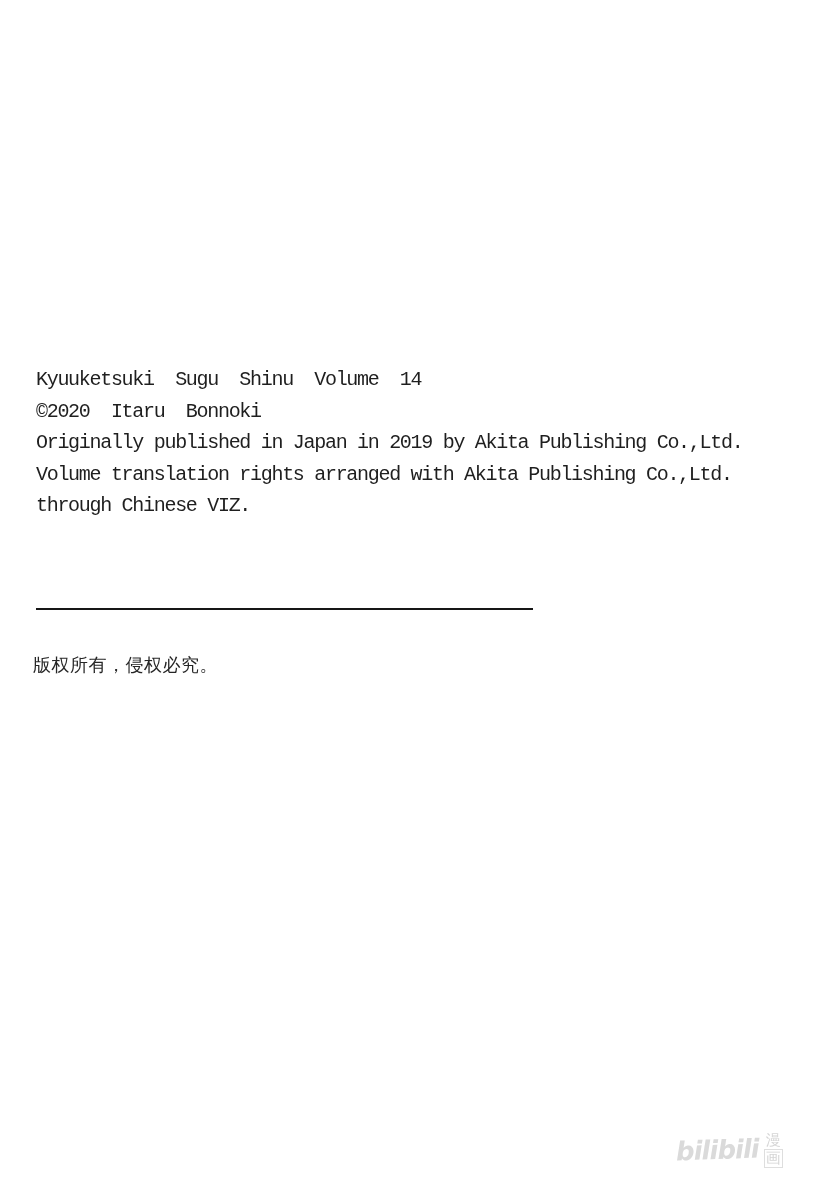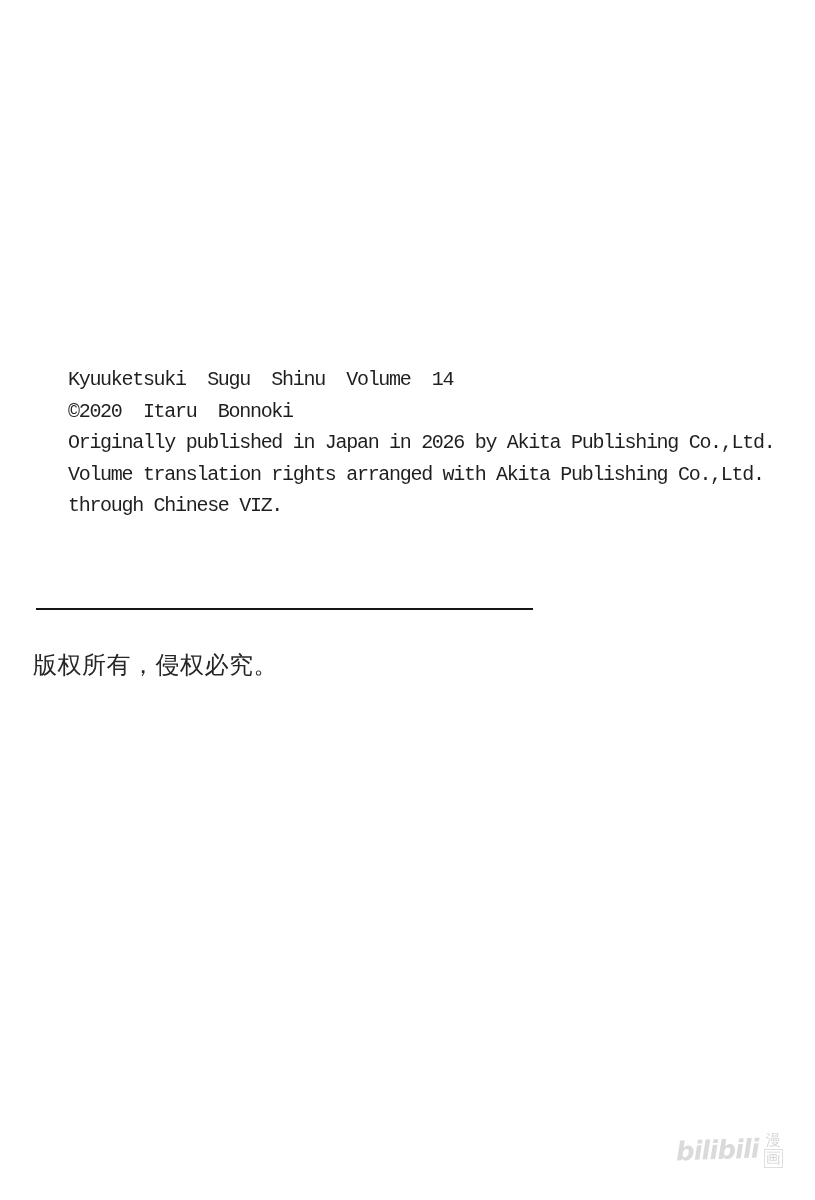--- a/index.html
+++ b/index.html
@@ -19,36 +19,35 @@
     position: absolute;
     left: 36px;
     top: 364px;
     color: #1f1f1f;
     font-size: 20px;
     line-height: 31.5px;
     letter-spacing: -1.3px;
   }
   .copyright-line {
     white-space: pre;
-    margin-left: 32px;
   }
   .divider {
     position: absolute;
     left: 36px;
     top: 608px;
     width: 497px;
     height: 2px;
     background: #161616;
   }
   .notice {
     position: absolute;
     left: 33px;
     top: 650px;
     font-family: "Liberation Serif", "DejaVu Serif", serif;
-    font-size: 24px;
+    font-size: 18px;
     line-height: 30px;
     color: #262626;
     letter-spacing: 0.5px;
     white-space: pre;
   }
   .watermark {
     position: absolute;
     left: 676px;
     top: 1130px;
     width: 122px;
@@ -85,21 +84,21 @@
   }
 </style>
 </head>
 <body>
 
 <div class="page">
 
   <div class="copyright-block">
     <div class="copyright-line">Kyuuketsuki  Sugu  Shinu  Volume  14</div>
     <div class="copyright-line">©2020  Itaru  Bonnoki</div>
-    <div class="copyright-line">Originally published in Japan in 2026 by Akita Publishing Co.,Ltd.</div>
+    <div class="copyright-line">Originally published in Japan in 2019 by Akita Publishing Co.,Ltd.</div>
     <div class="copyright-line">Volume translation rights arranged with Akita Publishing Co.,Ltd.</div>
     <div class="copyright-line">through Chinese VIZ.</div>
   </div>
 
   <div class="divider"></div>
 
   <div class="notice">版权所有，侵权必究。</div>
 
   <div class="watermark">
     <span class="wm-script">bilibili</span>

